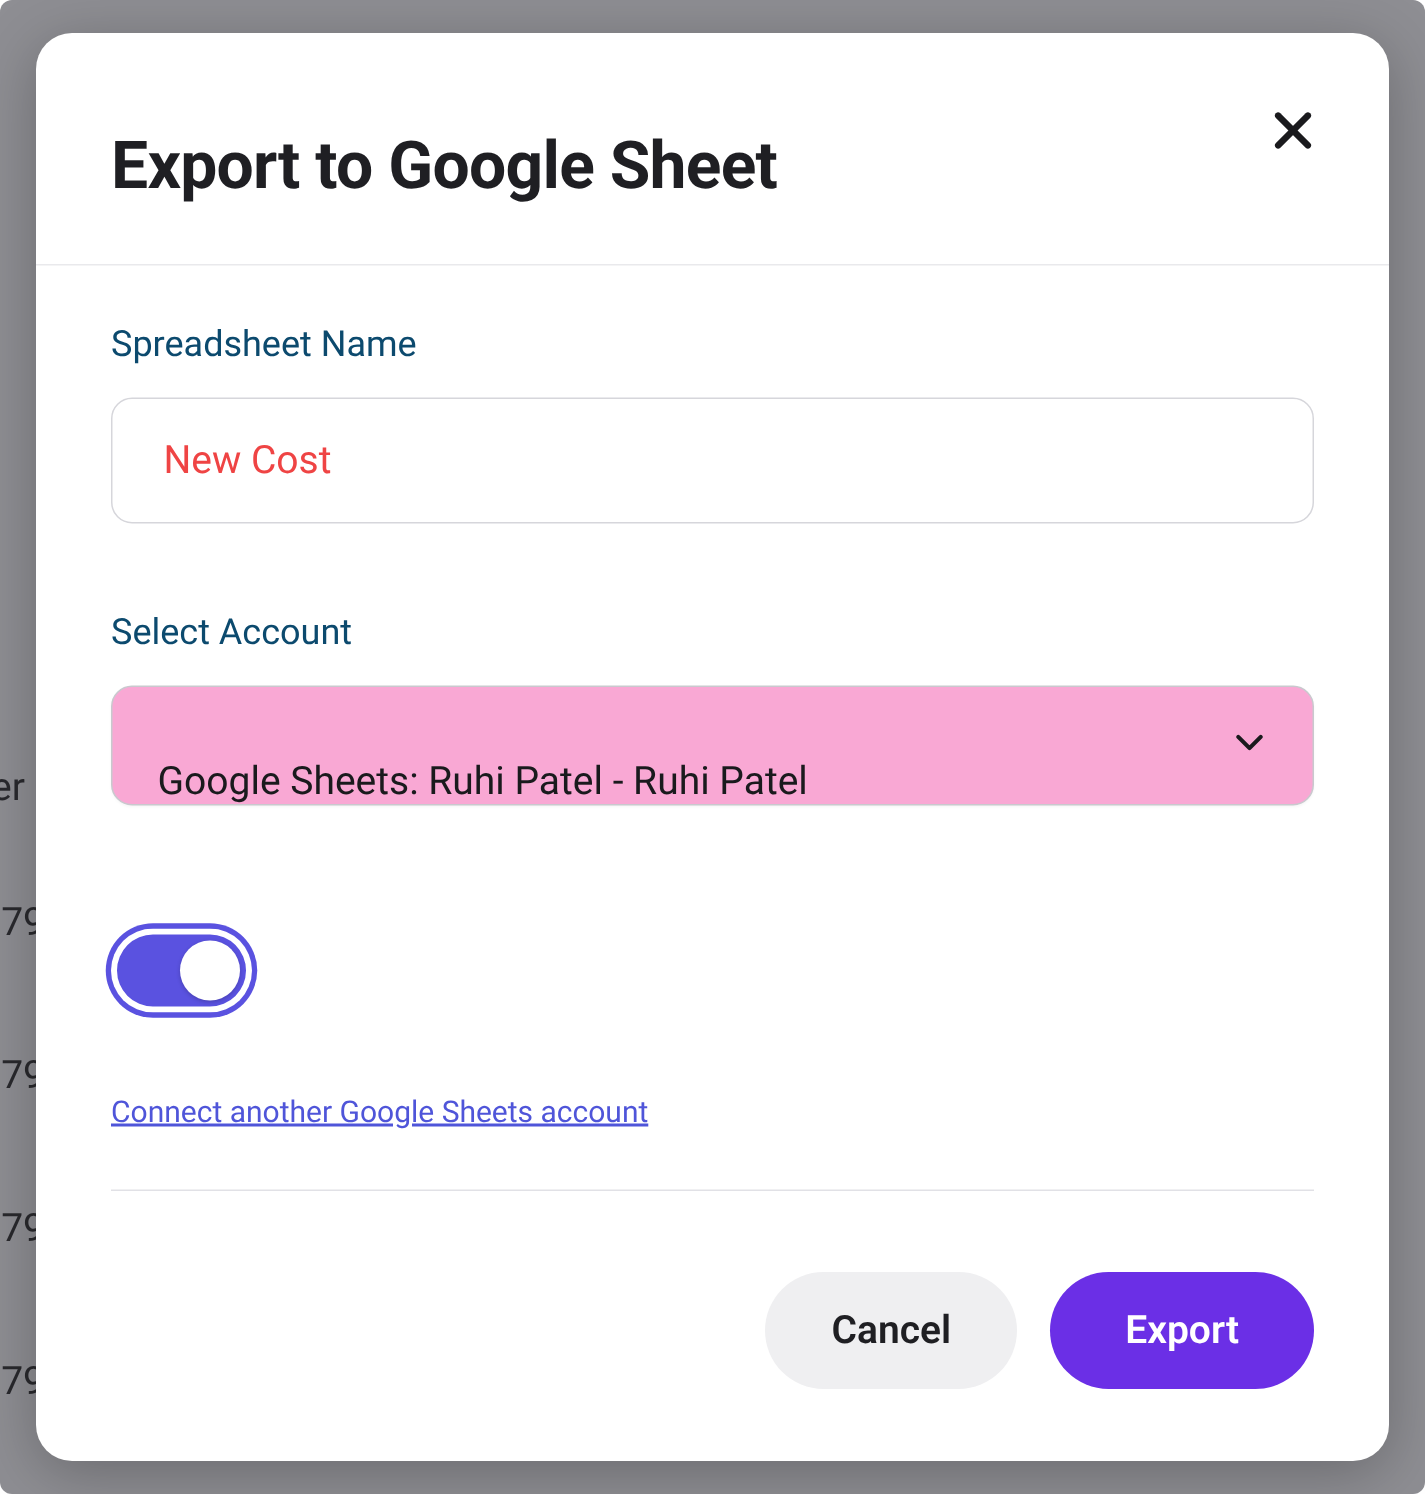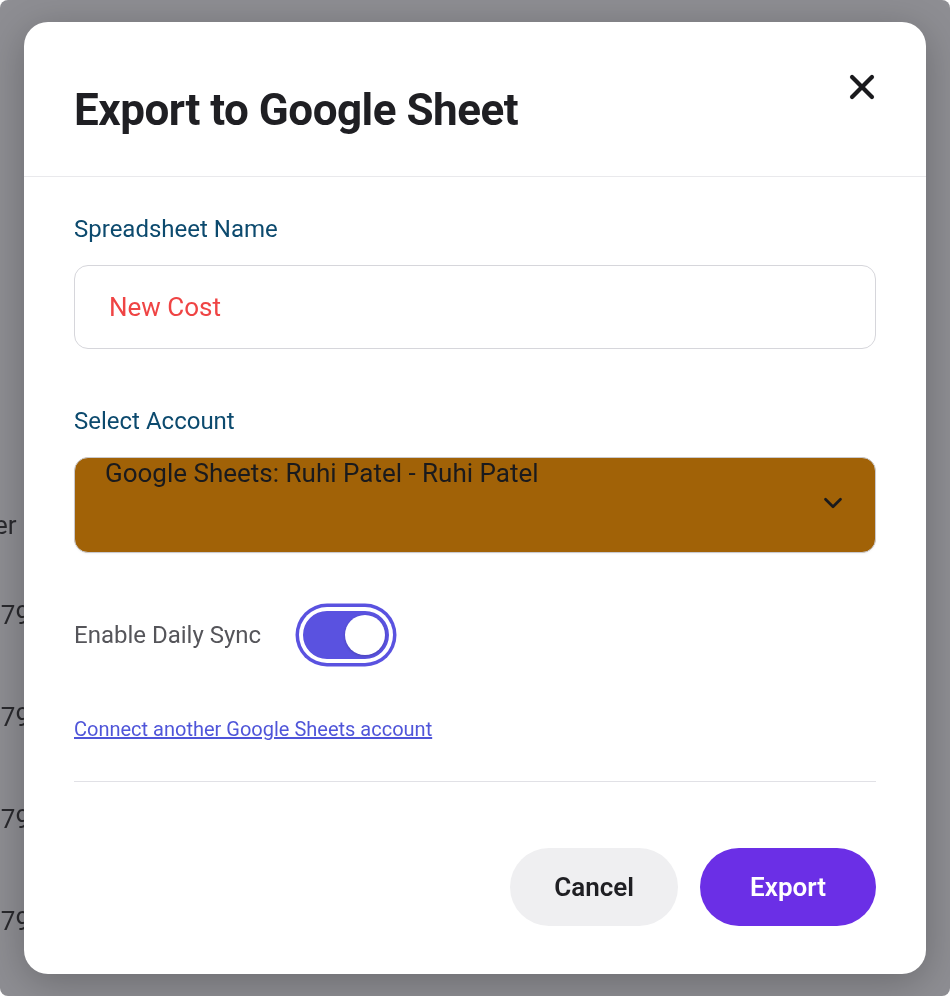--- a/index.html
+++ b/index.html
@@ -83,37 +83,37 @@
     border: 1.5px solid #d6d6db;
     border-radius: 14px;
     padding: 0 34px;
     font-size: 26px;
     color: #ef4444;
     background: #ffffff;
     outline: none;
     font-family: inherit;
   }
   .section { margin-bottom: 58px; }
-  .section.account { margin-bottom: 54px; }
+  .section.account { margin-bottom: 82px; }
 
   .select-wrap {
     position: relative;
     width: 100%;
   }
   .select-box {
     width: 100%;
-    height: 96px;
+    height: 80px;
     border: 1.5px solid #c9c9ce;
     border-radius: 14px;
-    background: #a16207;
+    background: #f9a8d4;
     padding: 0 60px 0 30px;
     font-size: 26px;
     color: #1a1a1d;
     display: flex;
-    align-items: flex-start;
+    align-items: flex-end;
     cursor: pointer;
     box-shadow: 0 1px 2px rgba(0,0,0,0.04);
   }
   .select-chevron {
     position: absolute;
     right: 28px;
     top: 50%;
     transform: translateY(-50%);
     pointer-events: none;
   }
@@ -231,21 +231,20 @@
           </div>
           <span class="select-chevron">
             <svg viewBox="0 0 24 24" fill="none" stroke="#1a1a1d" stroke-width="2.2" stroke-linecap="round" stroke-linejoin="round">
               <polyline points="6 9 12 15 18 9"></polyline>
             </svg>
           </span>
         </div>
       </div>
 
       <div class="toggle-row">
-        <span class="toggle-label">Enable Daily Sync</span>
         <div class="toggle">
           <div class="knob"></div>
         </div>
       </div>
 
       <a class="connect-link">Connect another Google Sheets account</a>
 
       <div class="divider"></div>
 
     </div>

